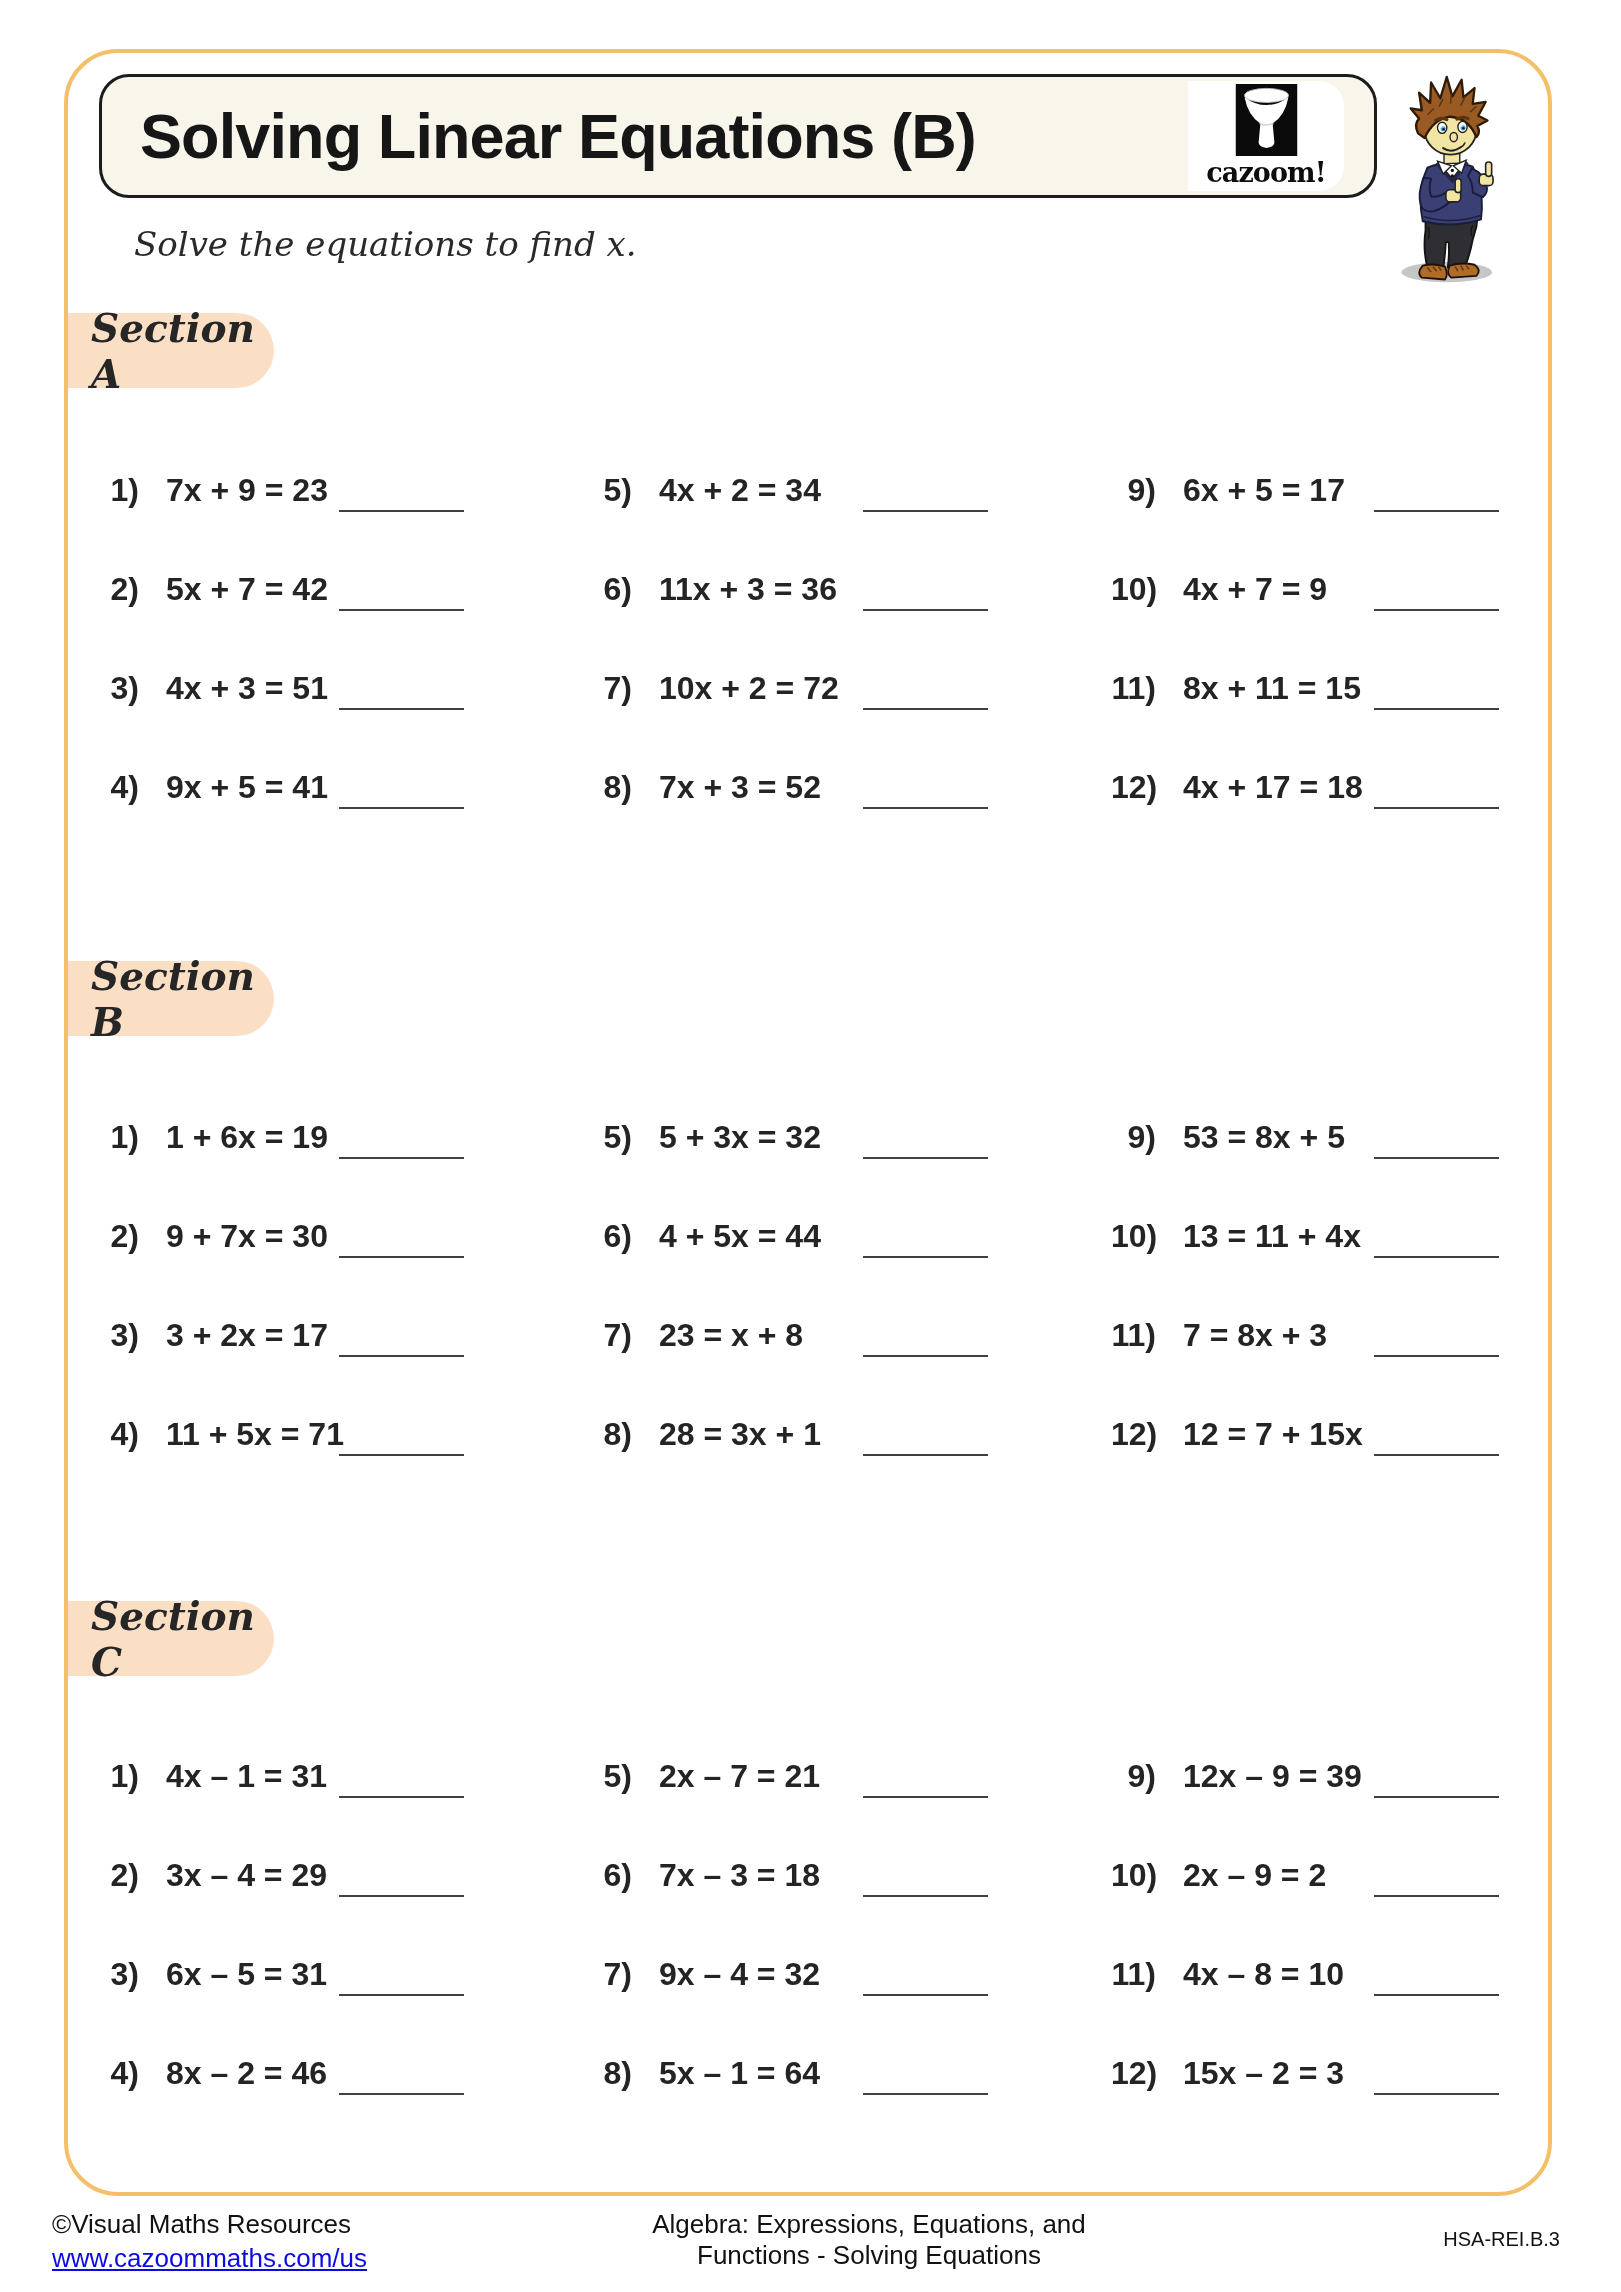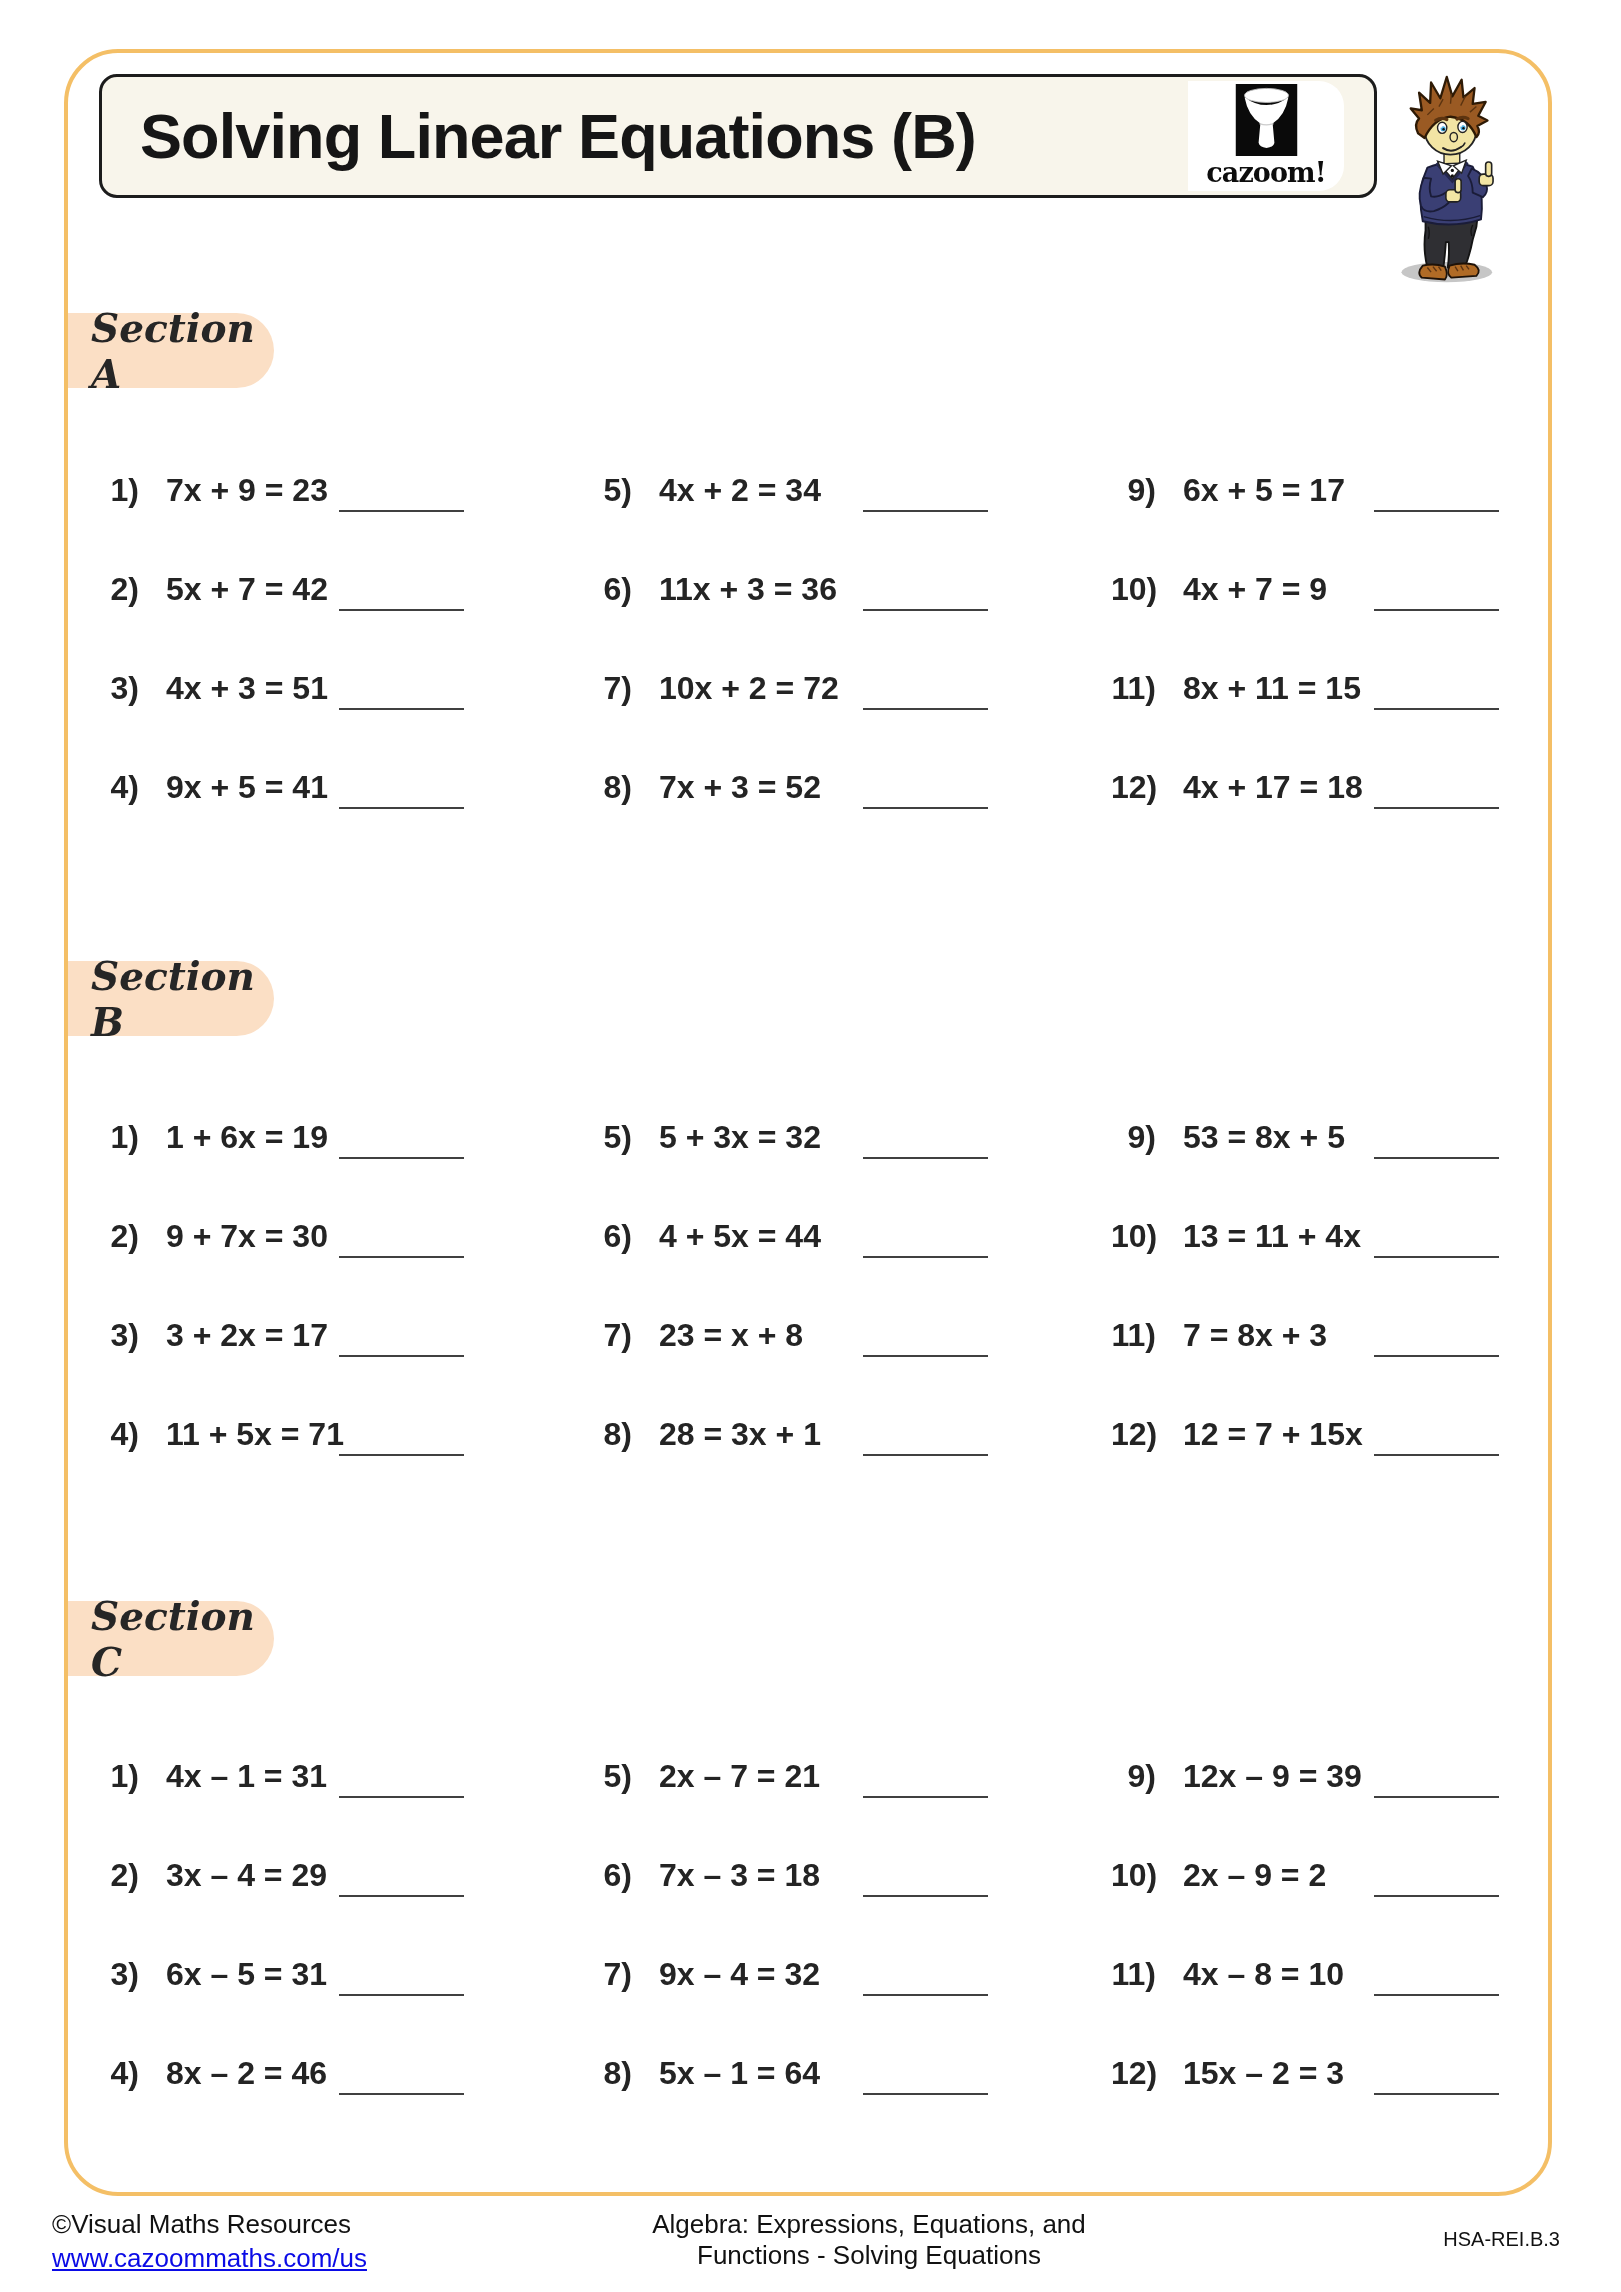--- a/index.html
+++ b/index.html
@@ -2,21 +2,21 @@
 <html style="font-size:14.3px"><head>
 <meta charset="utf-8">
 <style>
   html,body{margin:0;padding:0;background:#ffffff;}
   .page{position:relative;width:1622px;height:2293px;background:#ffffff;
         font-family:"Liberation Sans",sans-serif;overflow:hidden;}
   .frame{position:absolute;left:64px;top:49px;width:1488px;height:2147px;
          border:4.5px solid #F4BF66;border-radius:54px;background:#ffffff;box-sizing:border-box;}
   
   .titlebox{position:absolute;left:99px;top:74px;width:1278px;height:124px;background:#F8F5EB;
-            border:3.6px solid #1C1C1C;border-radius:18px;box-sizing:border-box;
+            border:3.6px solid #1C1C1C;border-radius:30px;box-sizing:border-box;
             display:flex;align-items:center;}
   .title{padding-left:38px;font-size:63px;font-weight:bold;letter-spacing:-0.9px;color:#161616;white-space:nowrap;}
   .logo{position:absolute;right:30px;top:3.6px;bottom:3.6px;width:156px;background:#ffffff;
         display:flex;flex-direction:column;align-items:center;justify-content:center;border-radius:0 25px 25px 0;}
   .logo-square{width:63px;height:72px;display:block;}
   .logo-text{font-family:"DejaVu Serif",serif;font-weight:bold;font-size:27px;letter-spacing:-0.9px;color:#0d0d0d;margin-top:1.8px;}
   .mascot{position:absolute;left:1395px;top:64px;width:111px;height:222px;}
   
   .instruction{position:absolute;left:134px;top:224px;font-family:"DejaVu Serif",serif;
                font-style:italic;font-size:34px;color:#2a2a2a;}
@@ -105,20 +105,21 @@
     <ellipse cx="146" cy="136" rx="10" ry="12" fill="#FFFFFF" stroke="#222222" stroke-width="3"></ellipse>
     <circle cx="147" cy="138" r="5.5" fill="#3FA9DC"></circle>
       <circle cx="148" cy="139" r="2.6" fill="#111111"></circle>
     <circle cx="144" cy="134" r="1.6" fill="#FFFFFF"></circle>
 
     <ellipse cx="127" cy="158" rx="8" ry="10" fill="#F2E5A4" stroke="#242424" stroke-width="3"></ellipse>
     <path d="M104 182 Q122 194 142 180" stroke="#242424" stroke-width="4.5" stroke-linecap="round" fill="none"></path>
     <path d="M142 180 Q149 177 151 171" stroke="#242424" stroke-width="3.5" stroke-linecap="round" fill="none"></path>
   </svg>
 
+  <div class="instruction">Solve the equations to find x.</div>
 
   <div class="pill" id="pillA">
     <span class="pill-label">Section A</span>
   </div>
   <div class="pill" id="pillB">
     <span class="pill-label">Section B</span>
   </div>
   <div class="pill" id="pillC">
     <span class="pill-label">Section C</span>
   </div>

